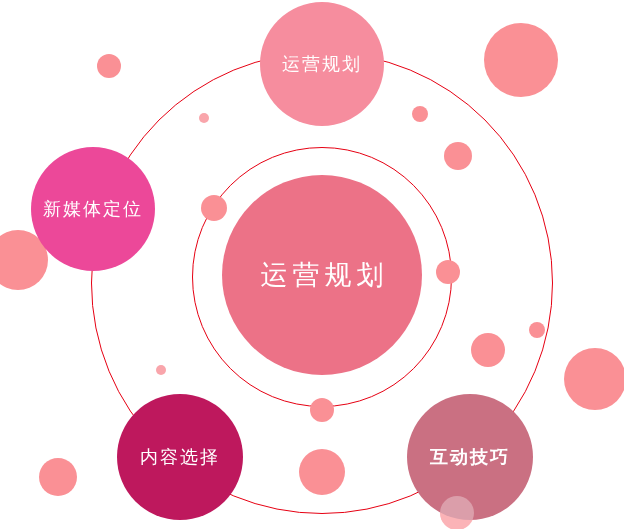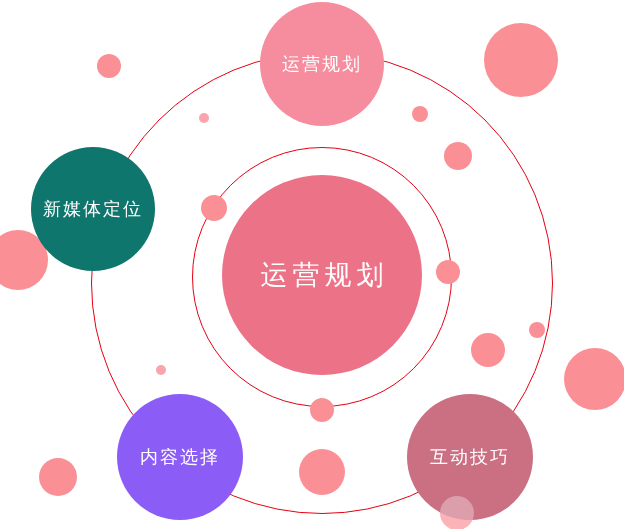--- a/index.html
+++ b/index.html
@@ -89,30 +89,30 @@
       <div class="decor-circle" style="left: 529px; top: 322px; height: 16px; width: 16px; background: rgb(250, 144, 149); z-index: 1;"></div>
       <div class="decor-circle" style="left: 564px; top: 348px; height: 62px; width: 62px; background: rgb(250, 144, 149); z-index: 1;"></div>
       <div class="decor-circle" style="left: 440px; top: 496px; height: 34px; width: 34px; background: rgb(250, 144, 149); z-index: 1;"></div>
       <div class="decor-circle" style="left: 440px; top: 496px; height: 34px; width: 34px; background: rgba(255, 255, 255, 0.32); z-index: 3;"></div>
     </div>
 
   <div class="node node-top" style="background: rgb(246, 141, 158);">
     <span class="node-label">运营规划</span>
   </div>
 
-  <div class="node node-left" style="background: #0f766e;">
+  <div class="node node-left" style="background: #ec4899;">
     <span class="node-label">新媒体定位</span>
   </div>
 
 
-  <div class="node node-bottom-left" style="background: #8b5cf6;">
+  <div class="node node-bottom-left" style="background: #be185d;">
     <span class="node-label">内容选择</span>
   </div>
 
-  <div class="node node-bottom-right" style="background: rgb(202, 112, 130);">
+  <div class="node node-bottom-right" style="background: rgb(202, 112, 130); font-weight: bold;">
     <span class="node-label">互动技巧</span>
   </div>
 
   <div class="node node-center" style="background: rgb(236, 114, 135);">
     <span class="center-line">运营规划</span>
   </div>
 
 </div>
 
 </body></html>

